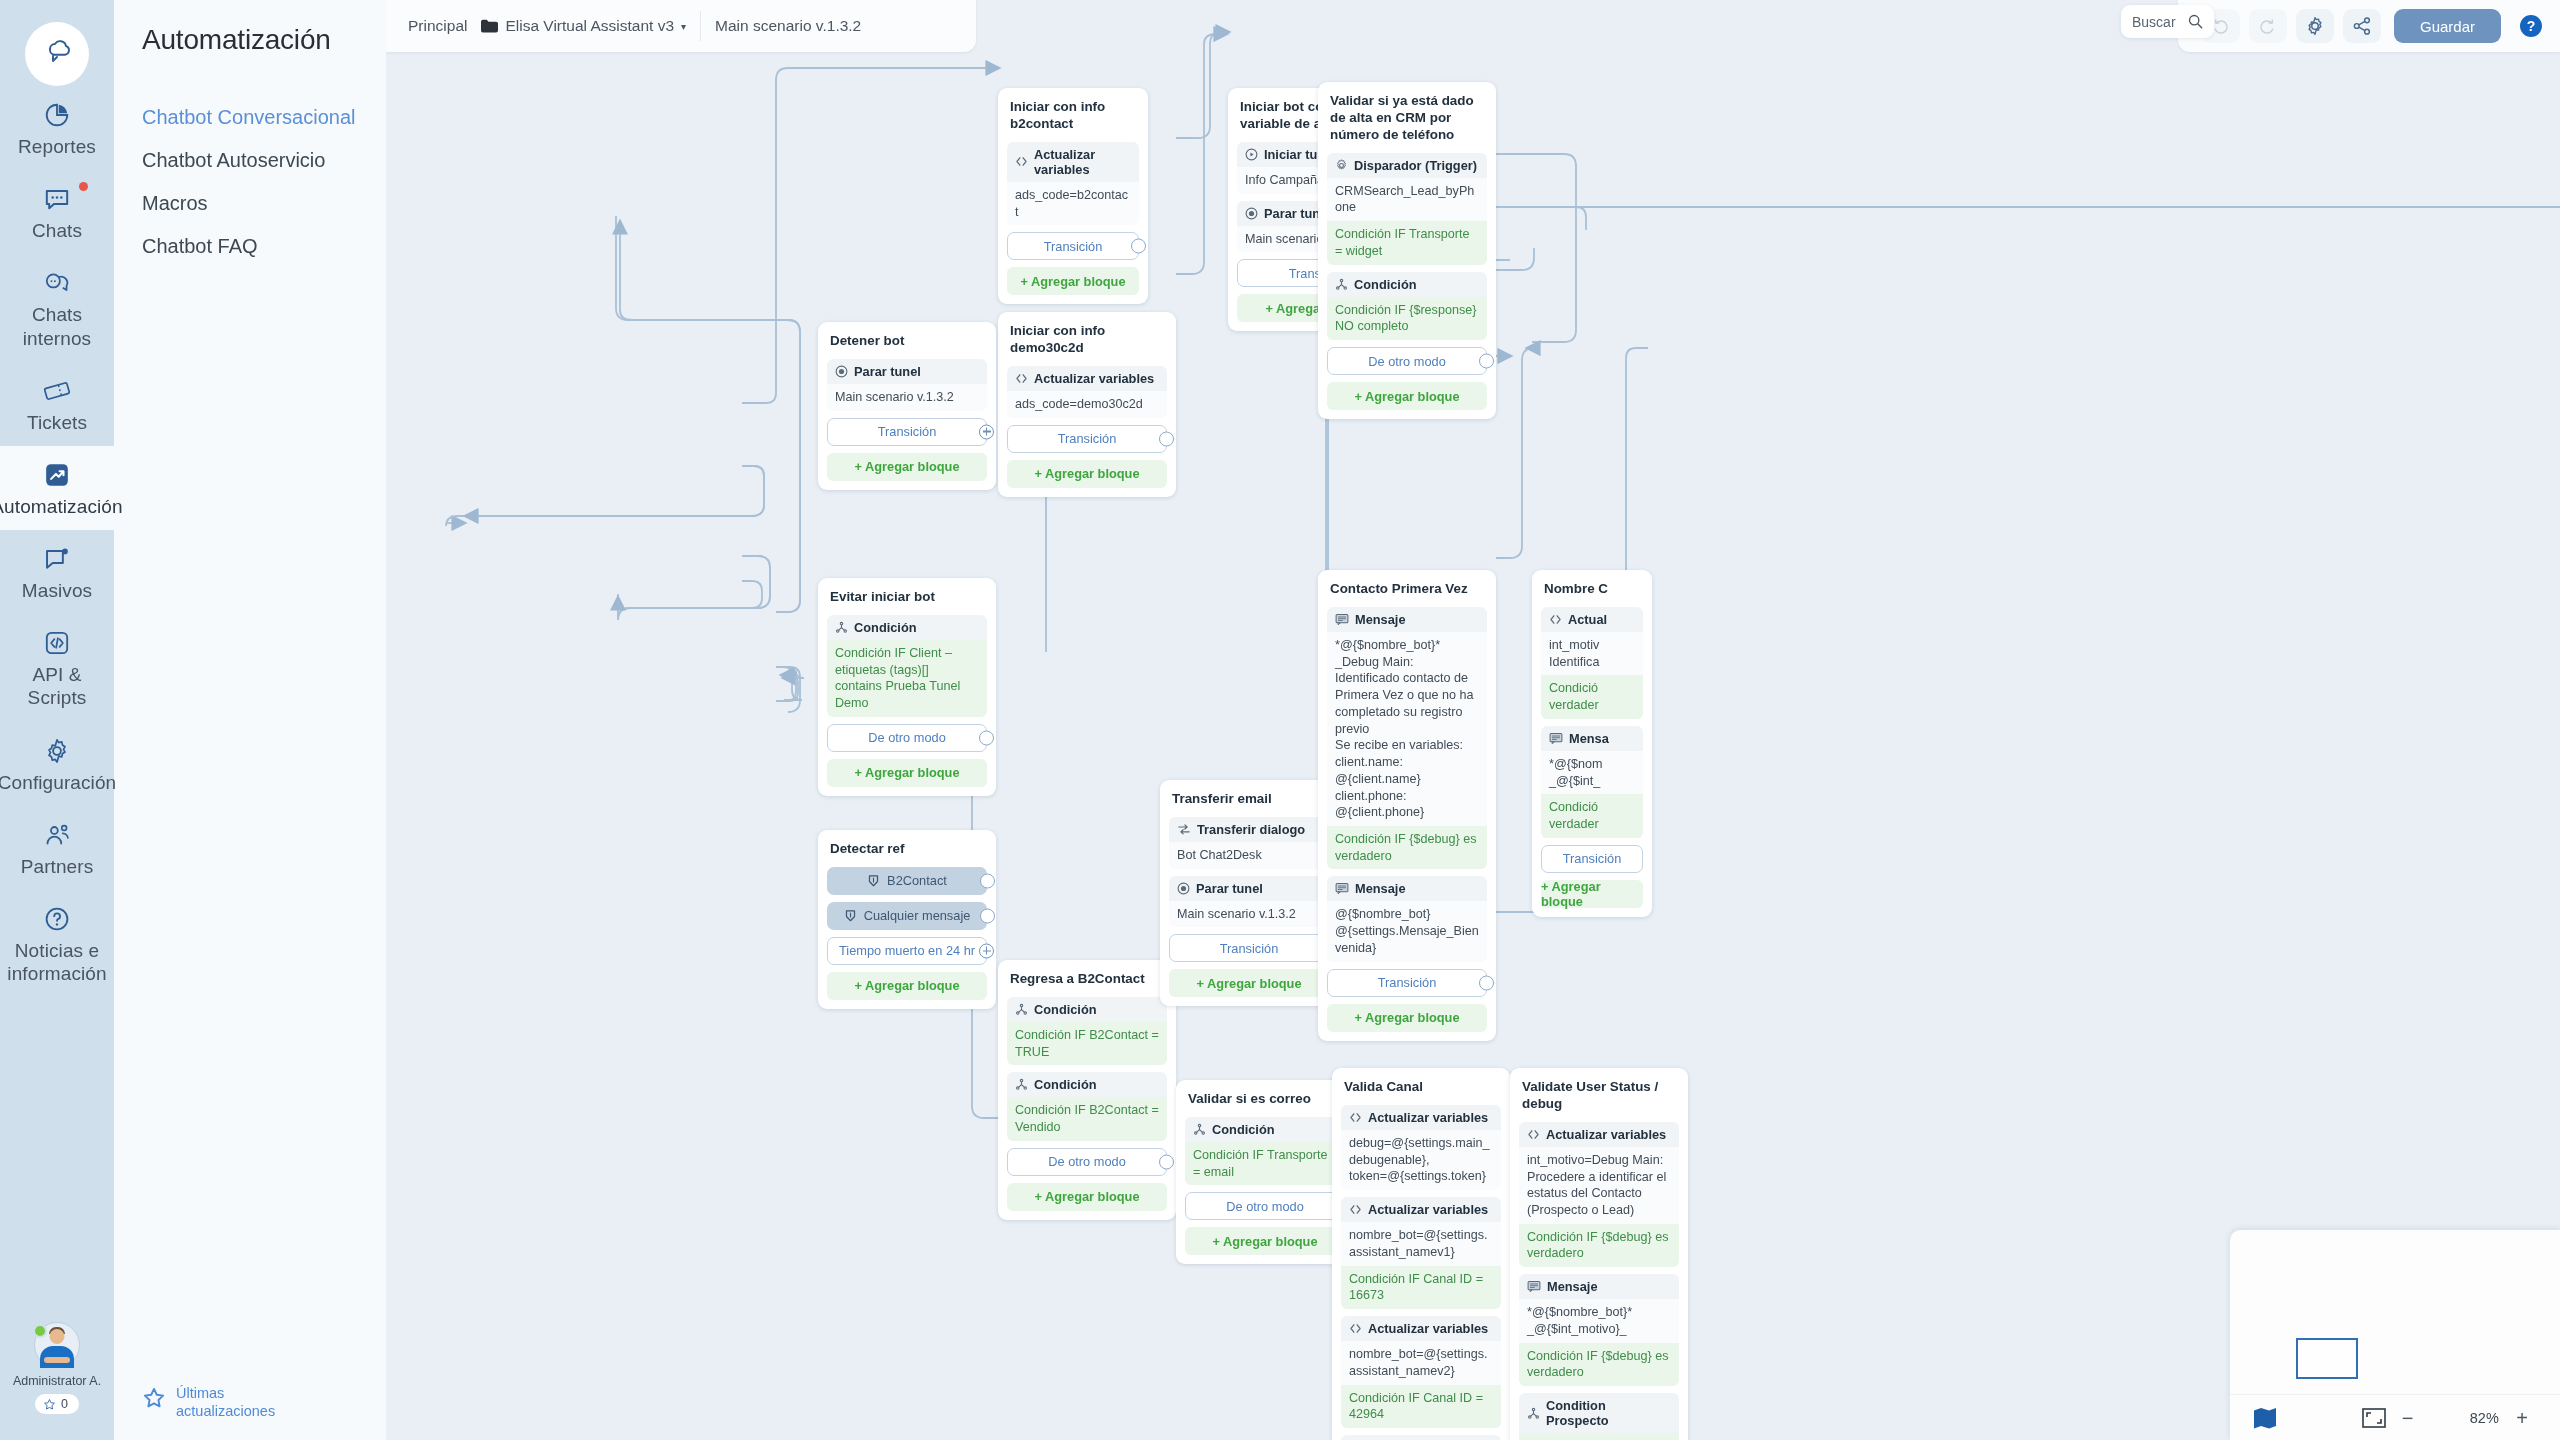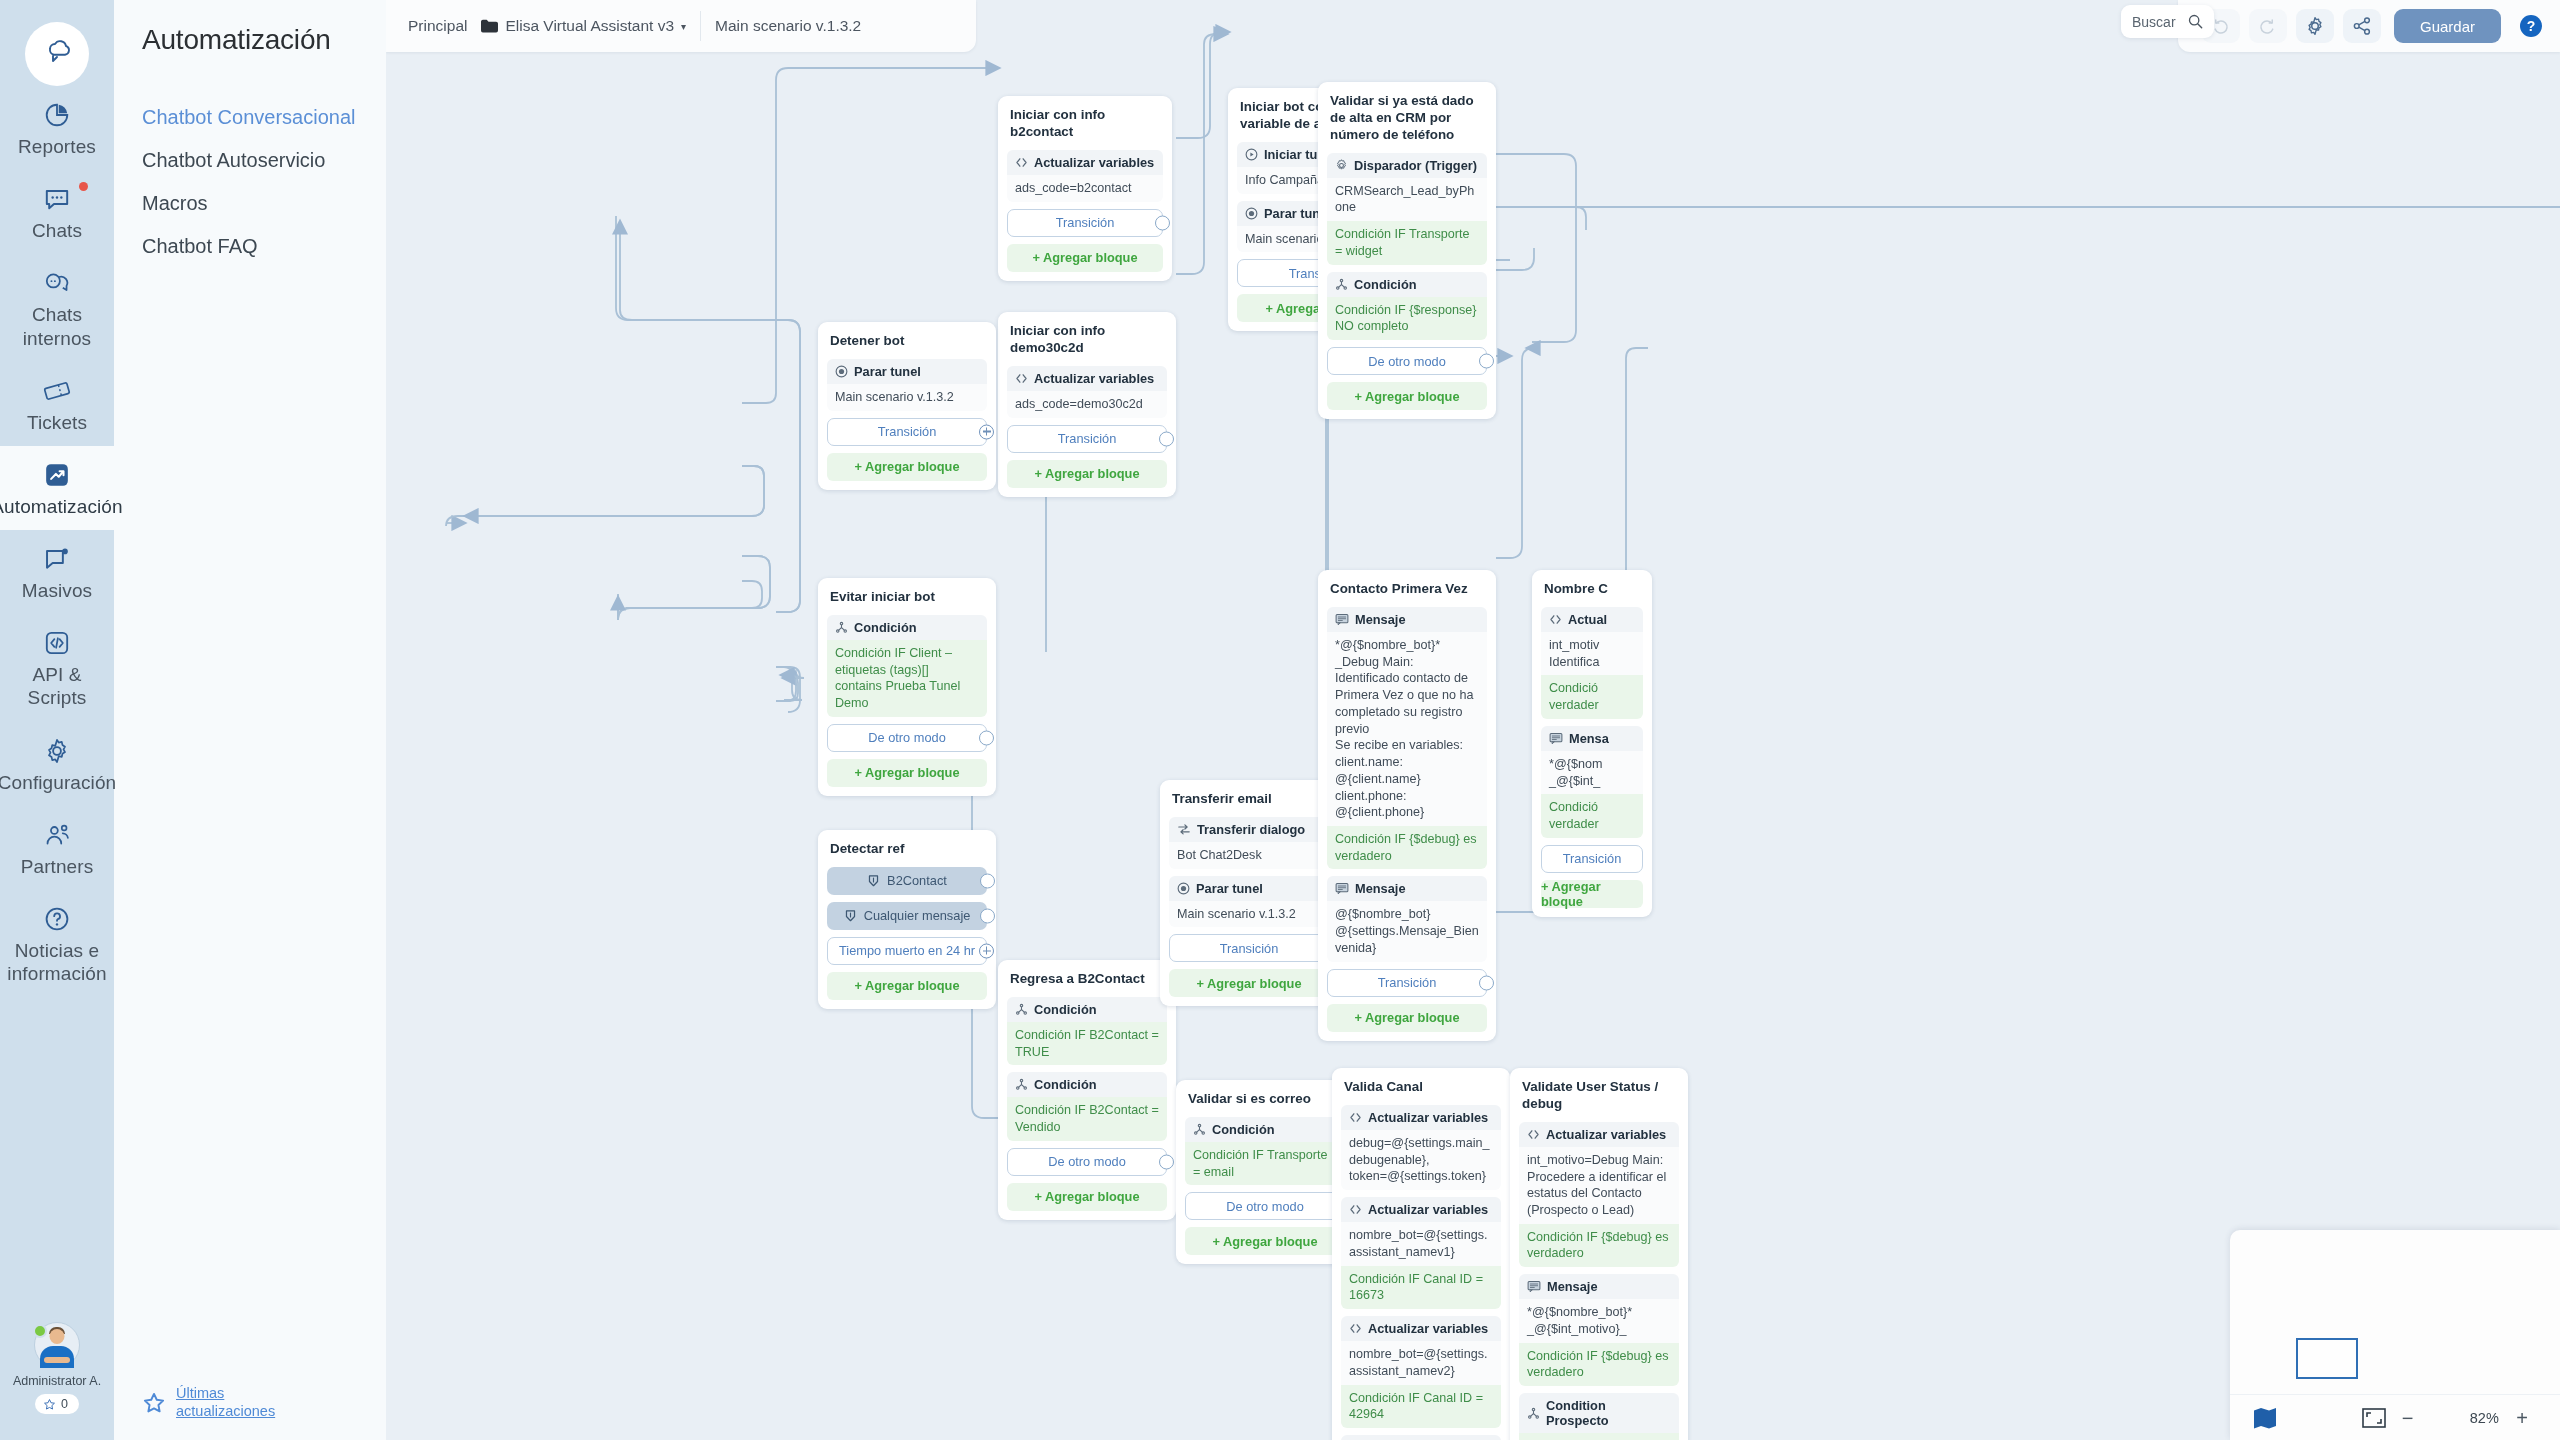--- a/index.html
+++ b/index.html
@@ -67,22 +67,22 @@
   #panel h1 {
     font-size:28px; font-weight:400; color:#2b2f33;
     padding:24px 0 0 28px; letter-spacing:-.2px;
   }
   .panel-menu { margin-top:40px; display:flex; flex-direction:column; }
   .panel-item {
     padding:10px 28px; font-size:20px; color:#3d4852; cursor:pointer;
   }
   .panel-item.active { color:#5b8fd6; }
   .panel-foot {
-    position:absolute; bottom:20px; left:28px; display:flex; align-items:center; gap:10px;
-    color:#4f8ad6; font-size:14.5px; line-height:1.25; cursor:pointer;text-decoration:underline;
+    position:absolute; bottom:20px; left:28px; display:flex; align-items:flex-start; gap:10px;
+    color:#4f8ad6; font-size:14.5px; line-height:1.25; cursor:pointer;
   }
 
   
   #canvas {
     position:absolute; left:386px; top:0; right:0; bottom:0;
     background:#e9eff5; overflow:hidden;
   }
   #edges { position:absolute; left:0; top:0; width:2174px; height:1440px; }
 
   
@@ -396,21 +396,21 @@
 
       <path d="M1148 248 V 258 Q 1148 270 1136 270 H 950 Q 938 270 938 282 V 344 Q 938 356 950 356 H 1124" marker-end="url(#ah)"></path>
 
       <path d="M1110 558 H 1124 Q 1136 558 1136 546 V 360 Q 1136 348 1148 348 H 1142" marker-end="url(#ah)"></path>
 
       <path d="M1262 348 H 1250 Q 1240 348 1240 358 V 900 Q 1240 912 1228 912 H 1064"></path>
     </g>
   </svg>
 
   <div id="nodes">
-      <div class="node" style="left: 612px; top: 88px; width: 174px; margin-top: 8px;">
+      <div class="node" style="left: 612px; top: 88px; width: 150px;">
         <div class="node-title">Iniciar con info b2contact</div>
         <div class="blk" style="position:relative">
           <div class="blk-head">
             <span style="display:flex">
               <svg width="13" height="13" viewBox="0 0 16 16">
                 <path d="M6 3.4 L2.4 8 L6 12.6 M10 3.4 L13.6 8 L10 12.6" fill="none" stroke="#5c6b7a" stroke-width="1.5" stroke-linecap="round" stroke-linejoin="round"></path>
               </svg>
             </span>
             <span>Actualizar variables</span>
           </div>

